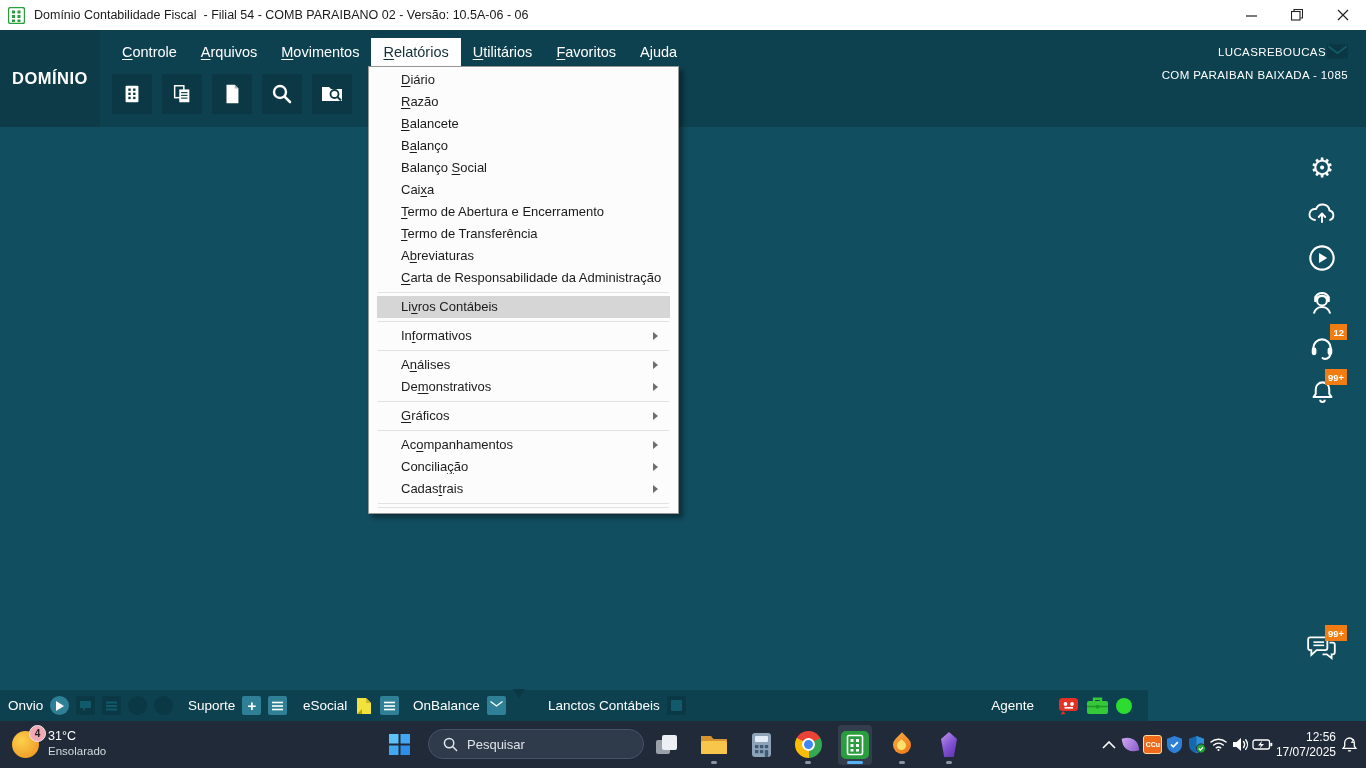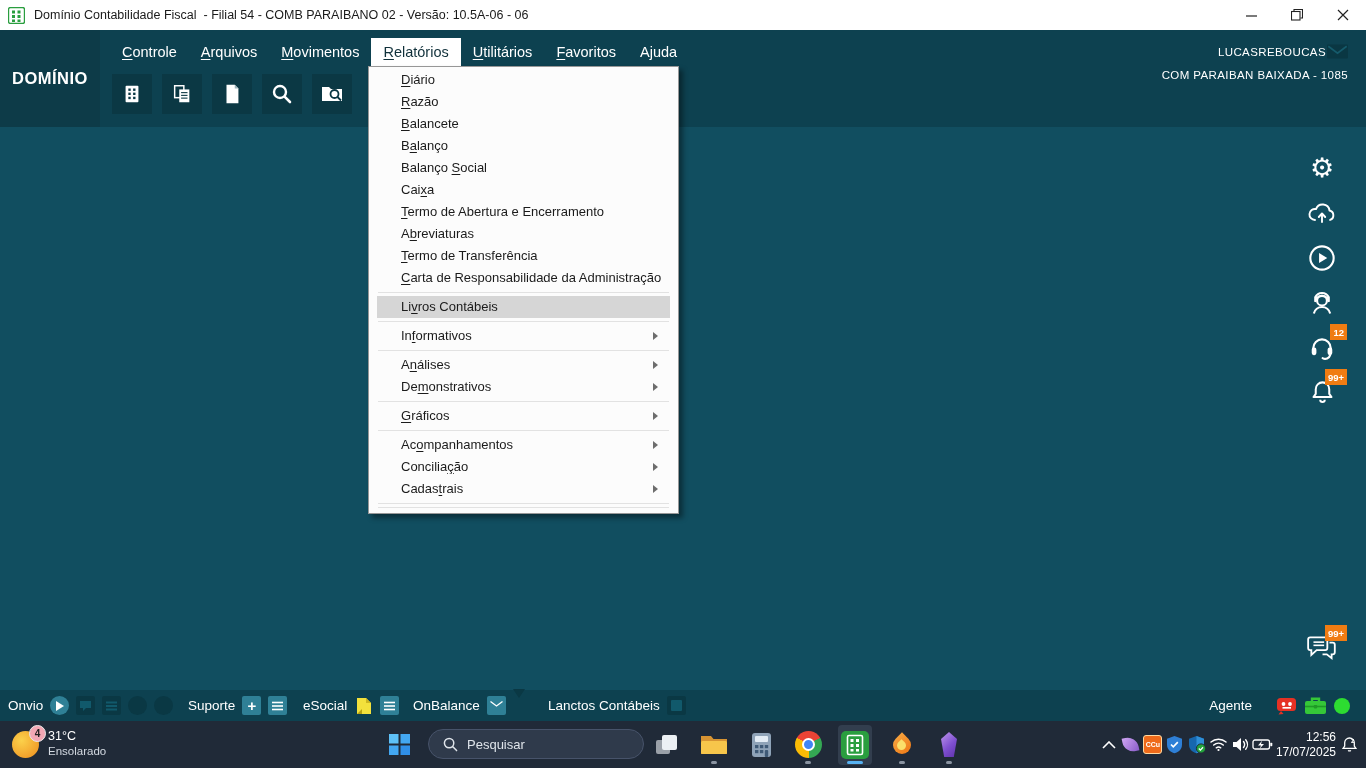--- a/index.html
+++ b/index.html
@@ -34,21 +34,21 @@
 
   
   .dropdown{position:absolute;left:368px;top:-61px;width:311px;background:#fcfcfc;border:1px solid #979797;box-shadow:4px 4px 5px rgba(0,0,0,.4);padding:2px 8px;z-index:20}
   .dd-item{position:relative;height:22px;line-height:22px;padding:0 30px 0 24px;font-size:13px;color:#1b1b1b;white-space:nowrap}
   .dd-item.hl{background:#d6d6d6}
   .dd-item u{text-decoration:underline;text-underline-offset:2px}
   .dd-sep{height:1px;background:#e2e2e2;margin:3px 1px}
   .dd-arrow{position:absolute;right:12px;top:7px;width:0;height:0;border-left:5px solid #6d6d6d;border-top:4px solid transparent;border-bottom:4px solid transparent}
 
   
-  .statusbar{position:absolute;left:0;top:690px;width:1366px;height:31px;background:#0d4150;color:#fff;font-size:13.5px}
+  .statusbar{position:absolute;left:0;top:690px;width:1148px;height:31px;background:#0d4150;color:#fff;font-size:13.5px}
   .sb-group{position:absolute;top:0;height:31px;display:flex;align-items:center;gap:7px}
   .sb-label{white-space:nowrap}
   .mini{width:19px;height:19px;border-radius:2px;display:flex;align-items:center;justify-content:center;flex:0 0 auto}
   .mini.dim{background:#0a3844}
   .mini.dimc{background:#0a3844;border-radius:50%}
   .mini.teal{background:#2f8096}
   .plus-glyph{color:#fff;font-size:15px;font-weight:bold;line-height:1}
   .arr-down{width:0;height:0;border-top:9px solid #0a3844;border-left:6px solid transparent;border-right:6px solid transparent}
   .green-dot{width:16px;height:16px;border-radius:50%;background:#2ddc31}
 
@@ -249,22 +249,22 @@
   </div>
 
   <div class="dropdown">
       <div class="dd-item"><u>D</u>iário</div>
       <div class="dd-item"><u>R</u>azão</div>
       <div class="dd-item"><u>B</u>alancete</div>
       <div class="dd-item">B<u>a</u>lanço</div>
       <div class="dd-item">Balanço <u>S</u>ocial</div>
       <div class="dd-item">Cai<u>x</u>a</div>
       <div class="dd-item"><u>T</u>ermo de Abertura e Encerramento</div>
+      <div class="dd-item"><u>T</u>ermo de Transferência</div>
       <div class="dd-item">A<u>b</u>reviaturas</div>
-      <div class="dd-item"><u>T</u>ermo de Transferência</div>
       <div class="dd-item"><u>C</u>arta de Responsabilidade da Administração</div>
       <div class="dd-sep"></div>
       <div class="dd-item hl">Li<u>v</u>ros Contábeis</div>
       <div class="dd-sep"></div>
       <div class="dd-item">In<u>f</u>ormativos<span class="dd-arrow"></span></div>
       <div class="dd-sep"></div>
       <div class="dd-item">A<u>n</u>álises<span class="dd-arrow"></span></div>
       <div class="dd-item">De<u>m</u>onstrativos<span class="dd-arrow"></span></div>
       <div class="dd-sep"></div>
       <div class="dd-item"><u>G</u>ráficos<span class="dd-arrow"></span></div>

